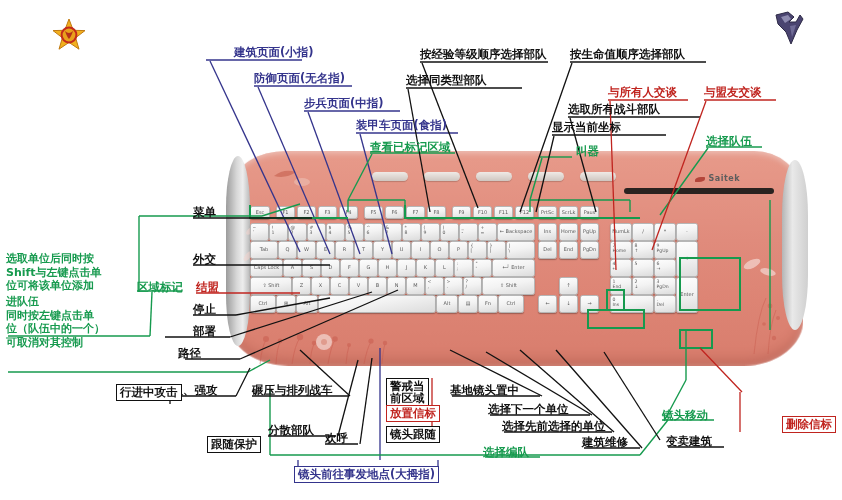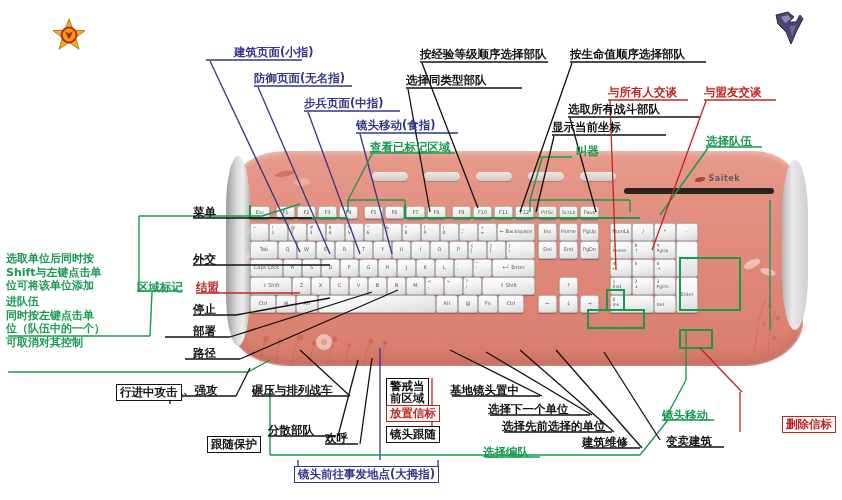--- a/index.html
+++ b/index.html
@@ -611,41 +611,41 @@
       <path d="M196 293 L300 293"></path>
       <path d="M740 432 L740 392"></path>
         <path d="M742 392 L700 348"></path>
       <path d="M432 378 L432 440"></path>
     </g>
   </svg>
 
   <div class="lbl blue" style="left:206px;top:46px;margin-left:28px;">建筑页面(小指)</div>
   <div class="lbl blue" style="left:254px;top:72px;">防御页面(无名指)</div>
   <div class="lbl blue" style="left:304px;top:97px;">步兵页面(中指)</div>
-  <div class="lbl blue" style="left:356px;top:119px;">镜头移动(食指)</div>
+  <div class="lbl blue" style="left:356px;top:119px;">装甲车页面(食指)</div>
 
   <div class="lbl green" style="left:370px;top:141px;">查看已标记区域</div>
   <div class="lbl green" style="left:540px;top:145px;padding-left:36px;">叫器</div>
   <div class="lbl green" style="left:706px;top:135px;">选择队伍</div>
 
   <div class="lbl black" style="left:420px;top:48px;">按经验等级顺序选择部队</div>
   <div class="lbl black" style="left:570px;top:48px;">按生命值顺序选择部队</div>
   <div class="lbl black" style="left:406px;top:74px;">选择同类型部队</div>
   <div class="lbl black" style="left:568px;top:103px;">选取所有战斗部队</div>
   <div class="lbl black" style="left:552px;top:121px;">显示当前坐标</div>
 
   <div class="lbl red" style="left:608px;top:86px;">与所有人交谈</div>
   <div class="lbl red" style="left:704px;top:86px;">与盟友交谈</div>
 
   <div class="lbl black" style="left:193px;top:206px;">菜单</div>
   <div class="lbl black" style="left:193px;top:253px;">外交</div>
   <div class="lbl red" style="left:196px;top:281px;">结盟</div>
   <div class="lbl black" style="left:193px;top:303px;">停止</div>
   <div class="lbl black" style="left:193px;top:325px;">部署</div>
-  <div class="lbl black" style="left:193px;top:347px;">路径</div>
+  <div class="lbl black" style="left:178px;top:347px;">路径</div>
 
   <div class="lbl green" style="left:137px;top:281px;">区域标记</div>
   <div class="lbl green multi" style="left:6px;top:295px;">进队伍
 同时按左键点击单
 位（队伍中的一个）
 可取消对其控制</div>
   <div class="lbl green multi" style="left:6px;top:252px;">选取单位后同时按
 Shift与左键点击单
 位可将该单位添加</div>
 

